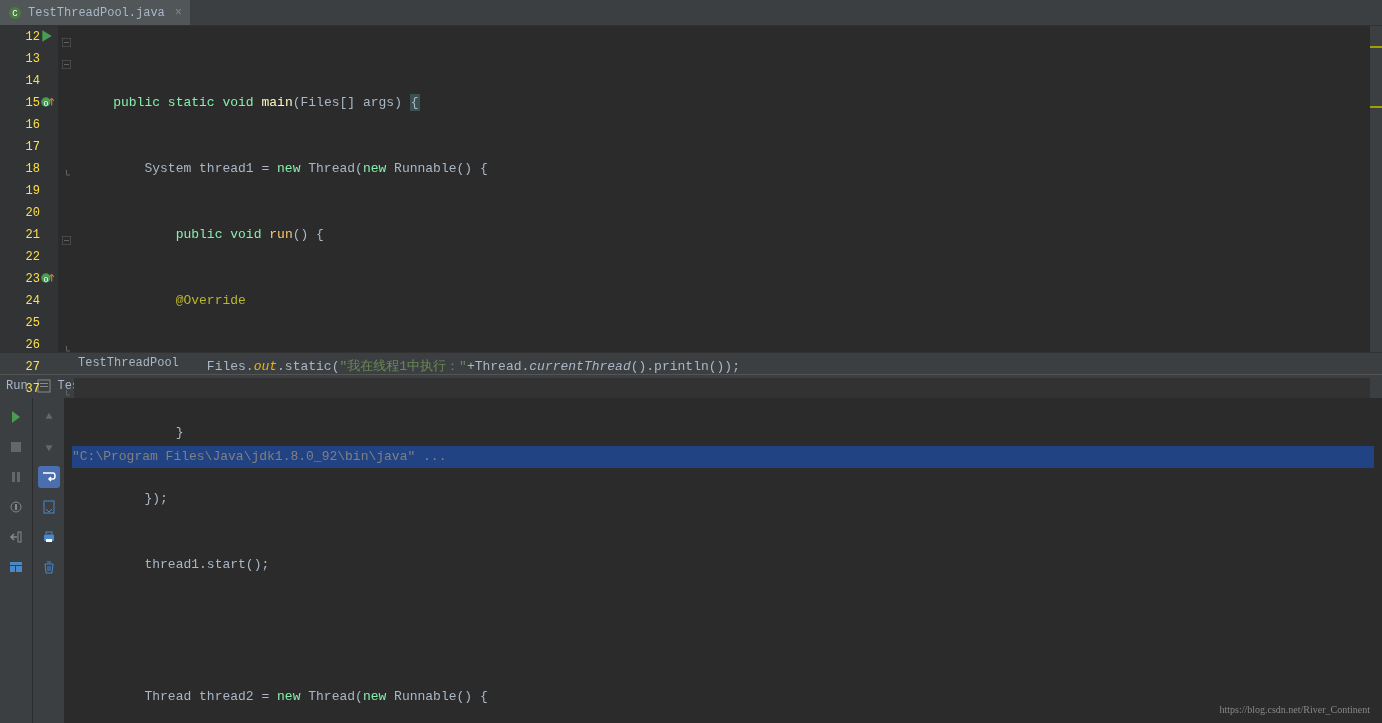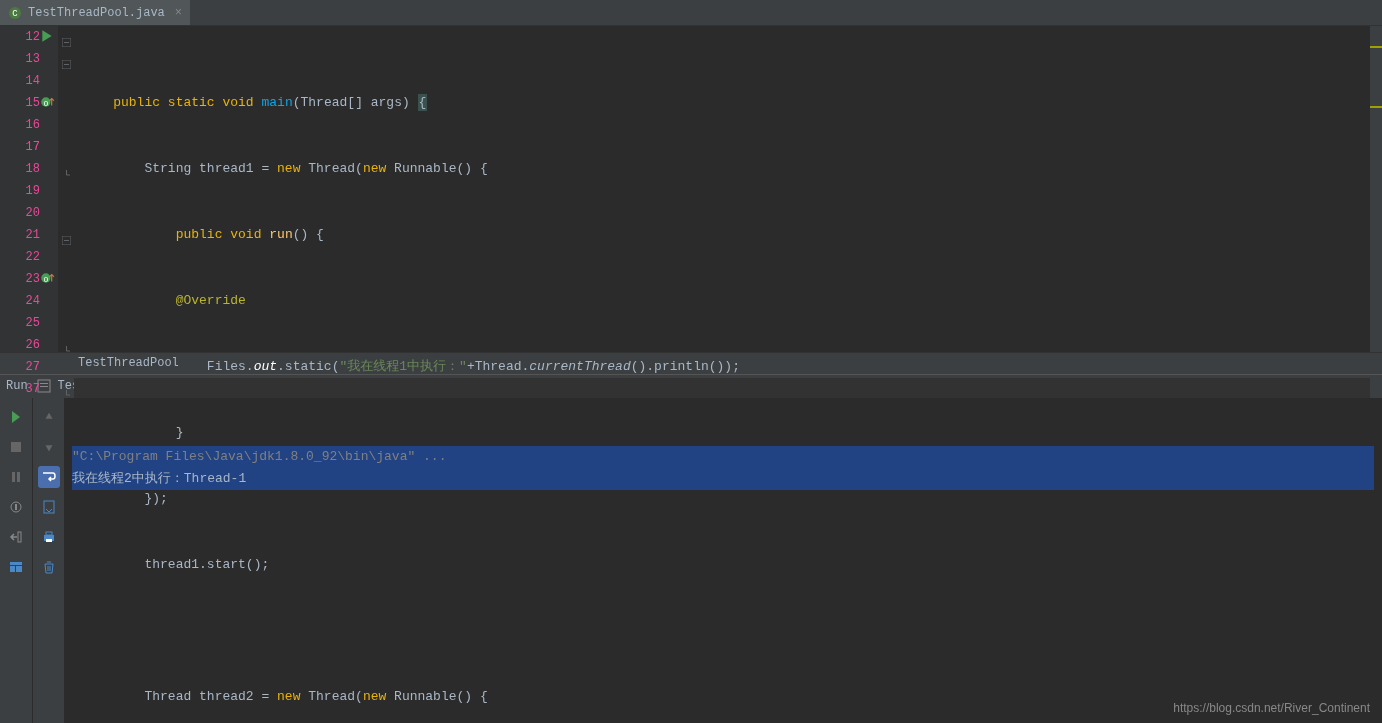--- a/index.html
+++ b/index.html
@@ -47,21 +47,21 @@
       flex: 1;
       background: #2b2b2b;
       position: relative;
       min-height: 0;
     }
     .gutter {
       width: 58px;
       background: #313335;
       text-align: right;
       padding-right: 18px;
-      color: #ec4899;
+      color: #fde047;
       font-size: 12px;
       line-height: 22px;
       position: relative;
     }
     .gutter-line {
       position: relative;
       height: 22px;
     }
     .gutter-icon {
       position: absolute;
@@ -100,24 +100,24 @@
     }
     .highlight-line {
       position: absolute;
       left: 0;
       right: 0;
       height: 22px;
       background: #323232;
       z-index: 0;
     }
     .code-line > * { position: relative; z-index: 1; }
-    .kw { color: #eab308; }
+    .kw { color: #86efac; }
     .str { color: #6a8759; }
     .ann { color: #bbb529; }
-    .field { color: #ffffff; font-style: italic; }
+    .field { color: #eab308; font-style: italic; }
     .method-ital { font-style: italic; }
     .brace-match { background: #3b514d; border: 1px solid #3b514d; }
     .scrollbar-right {
       width: 12px;
       background: #3c3f41;
       position: relative;
     }
     .scroll-marker {
       position: absolute;
       width: 100%;
@@ -193,22 +193,22 @@
     .console-cmd { color: #808080; }
     .console-sel {
       background: #214283;
       display: block;
     }
     .watermark {
       position: absolute;
       bottom: 8px;
       right: 12px;
       color: #888;
-      font-size: 12px;
-      font-family: Liberation Sans, sans-serif;
+      font-size: 10px;
+      font-family: Liberation Serif, serif;
     }
   </style>
 </head>
 <body>
 
 <div class="tab-bar">
   <div class="tab">
     <span class="tab-icon">
       <svg viewBox="0 0 14 14">
           <circle cx="7" cy="7" r="6" fill="#4a7a3f"></circle>
@@ -315,22 +315,22 @@
     <div class="fold-line">
         <span class="fold-icon"><svg viewBox="0 0 9 9">
             <path d="M4.5 0 L4.5 5 L8 5" stroke="#606366" fill="none"></path>
           </svg></span>
       </div>
     <div class="fold-line"></div>
   </div>
 
   <div class="code-area">
     <div class="highlight-line" style="top: 352px;"></div>
-    <div class="code-line"><span>    </span><span class="kw">public</span> <span class="kw">static</span> <span class="kw">void</span> <span style="color:#0ea5e9">main</span><span>(Thread[] args) </span><span class="brace-match">{</span></div>
-    <div class="code-line"><span>        </span><span>String thread1 = </span><span class="kw">new</span><span> Thread(</span><span class="kw">new</span><span> Runnable() {</span></div>
+    <div class="code-line"><span>    </span><span class="kw">public</span> <span class="kw">static</span> <span class="kw">void</span> <span style="color:#fef9c3">main</span><span>(Files[] args) </span><span class="brace-match">{</span></div>
+    <div class="code-line"><span>        </span><span>System thread1 = </span><span class="kw">new</span><span> Thread(</span><span class="kw">new</span><span> Runnable() {</span></div>
     <div class="code-line"><span>            </span><span class="kw">public</span> <span class="kw">void</span> <span style="color:#ffc66d">run</span><span>() {</span></div>
     <div class="code-line"><span>            </span><span class="ann">@Override</span></div>
     <div class="code-line"><span>                </span><span>Files.</span><span class="field">out</span><span>.static(</span><span class="str">"我在线程1中执行："</span><span>+Thread.</span><span class="method-ital">currentThread</span><span>().println());</span></div>
     <div class="code-line"><span>            </span><span>}</span></div>
     <div class="code-line"><span>        </span><span>});</span></div>
     <div class="code-line"><span>        </span><span>thread1.start();</span></div>
     <div class="code-line"><span></span><span></span></div>
     <div class="code-line"><span>        </span><span>Thread thread2 = </span><span class="kw">new</span><span> Thread(</span><span class="kw">new</span><span> Runnable() {</span></div>
     
     
@@ -435,16 +435,16 @@
     <div class="tool-btn">
       <svg viewBox="0 0 16 16" width="16" height="16">
           <path d="M4 5 L12 5 L11 14 L5 14 Z" fill="none" stroke="#4a88c7"></path>
           <line x1="6" y1="3" x2="10" y2="3" stroke="#4a88c7"></line>
           <line x1="7" y1="7" x2="7" y2="12" stroke="#4a88c7"></line>
           <line x1="9" y1="7" x2="9" y2="12" stroke="#4a88c7"></line>
         </svg>
     </div>
   </div>
   <div class="console">
-    <span class="console-sel"><span class="console-cmd">"C:\Program Files\Java\jdk1.8.0_92\bin\java" ...</span></span><span class="console-sel">我在线程2中执行：Thread-1</span><span class="console-sel"></span>
+    <span class="console-sel"><span class="console-cmd">"C:\Program Files\Java\jdk1.8.0_92\bin\java" ...</span></span><span class="console-sel"></span>
   </div>
   <div class="watermark">https://blog.csdn.net/River_Continent</div>
 </div>
 
 </body></html>

